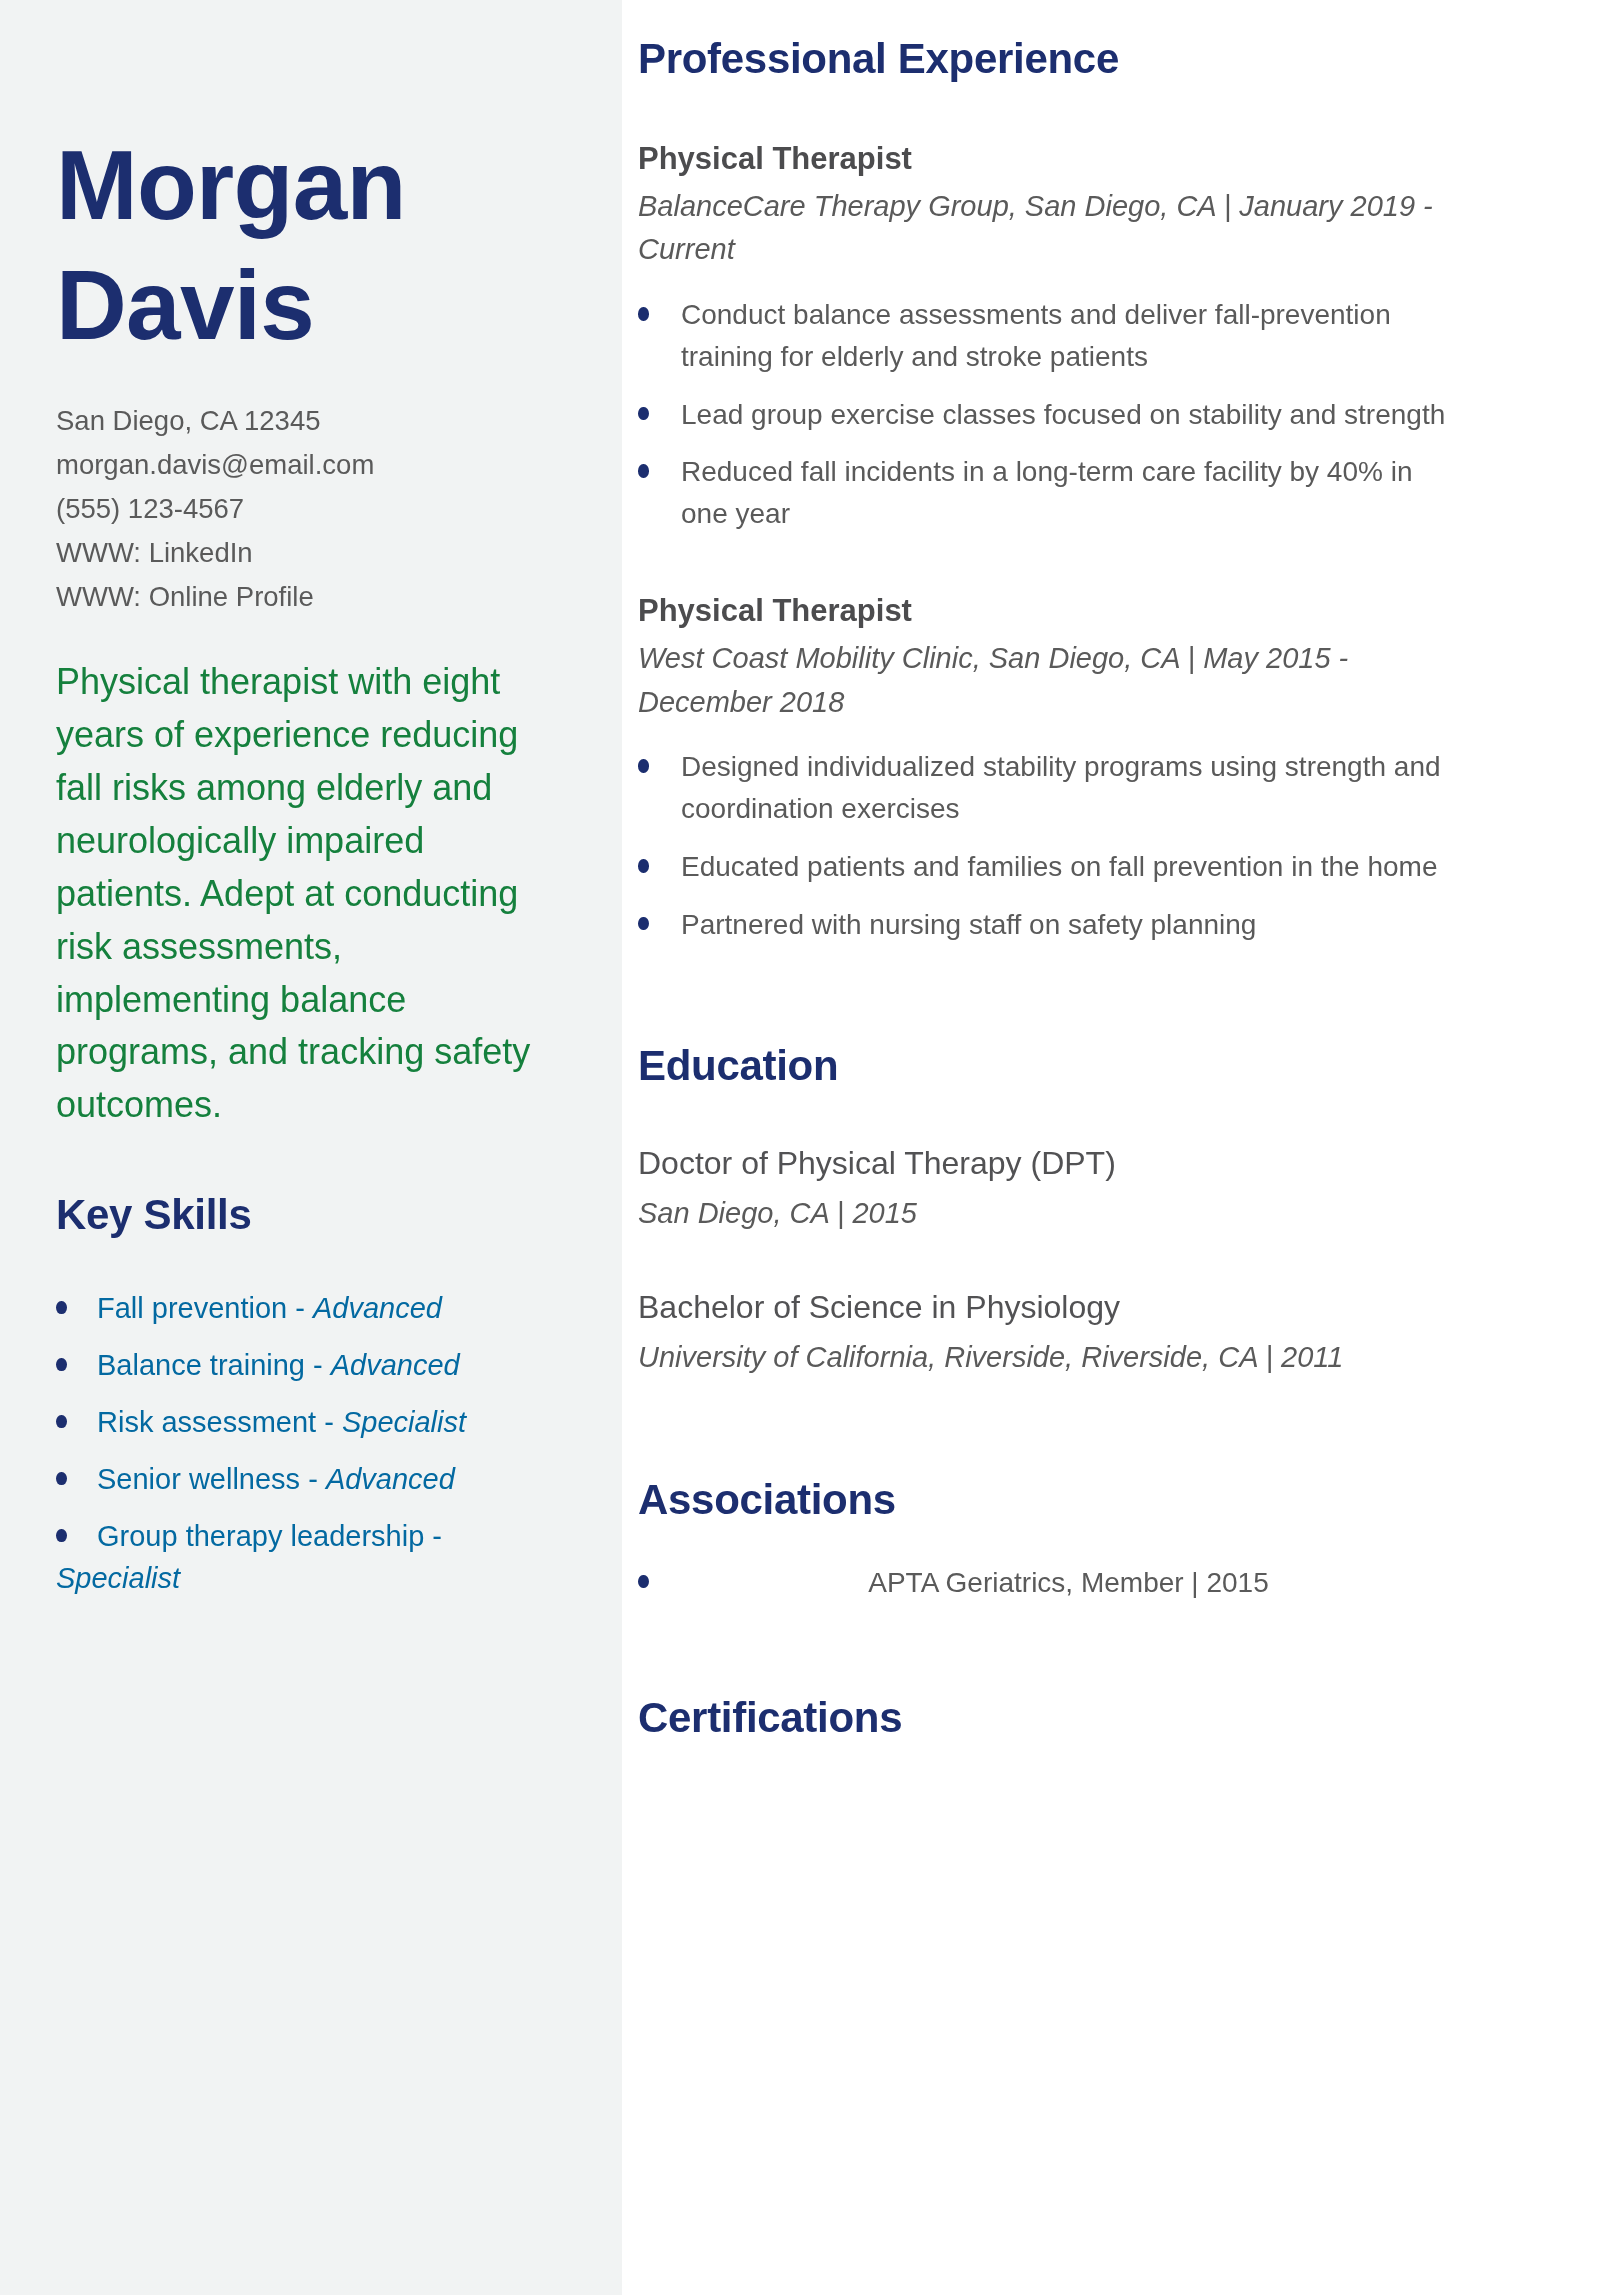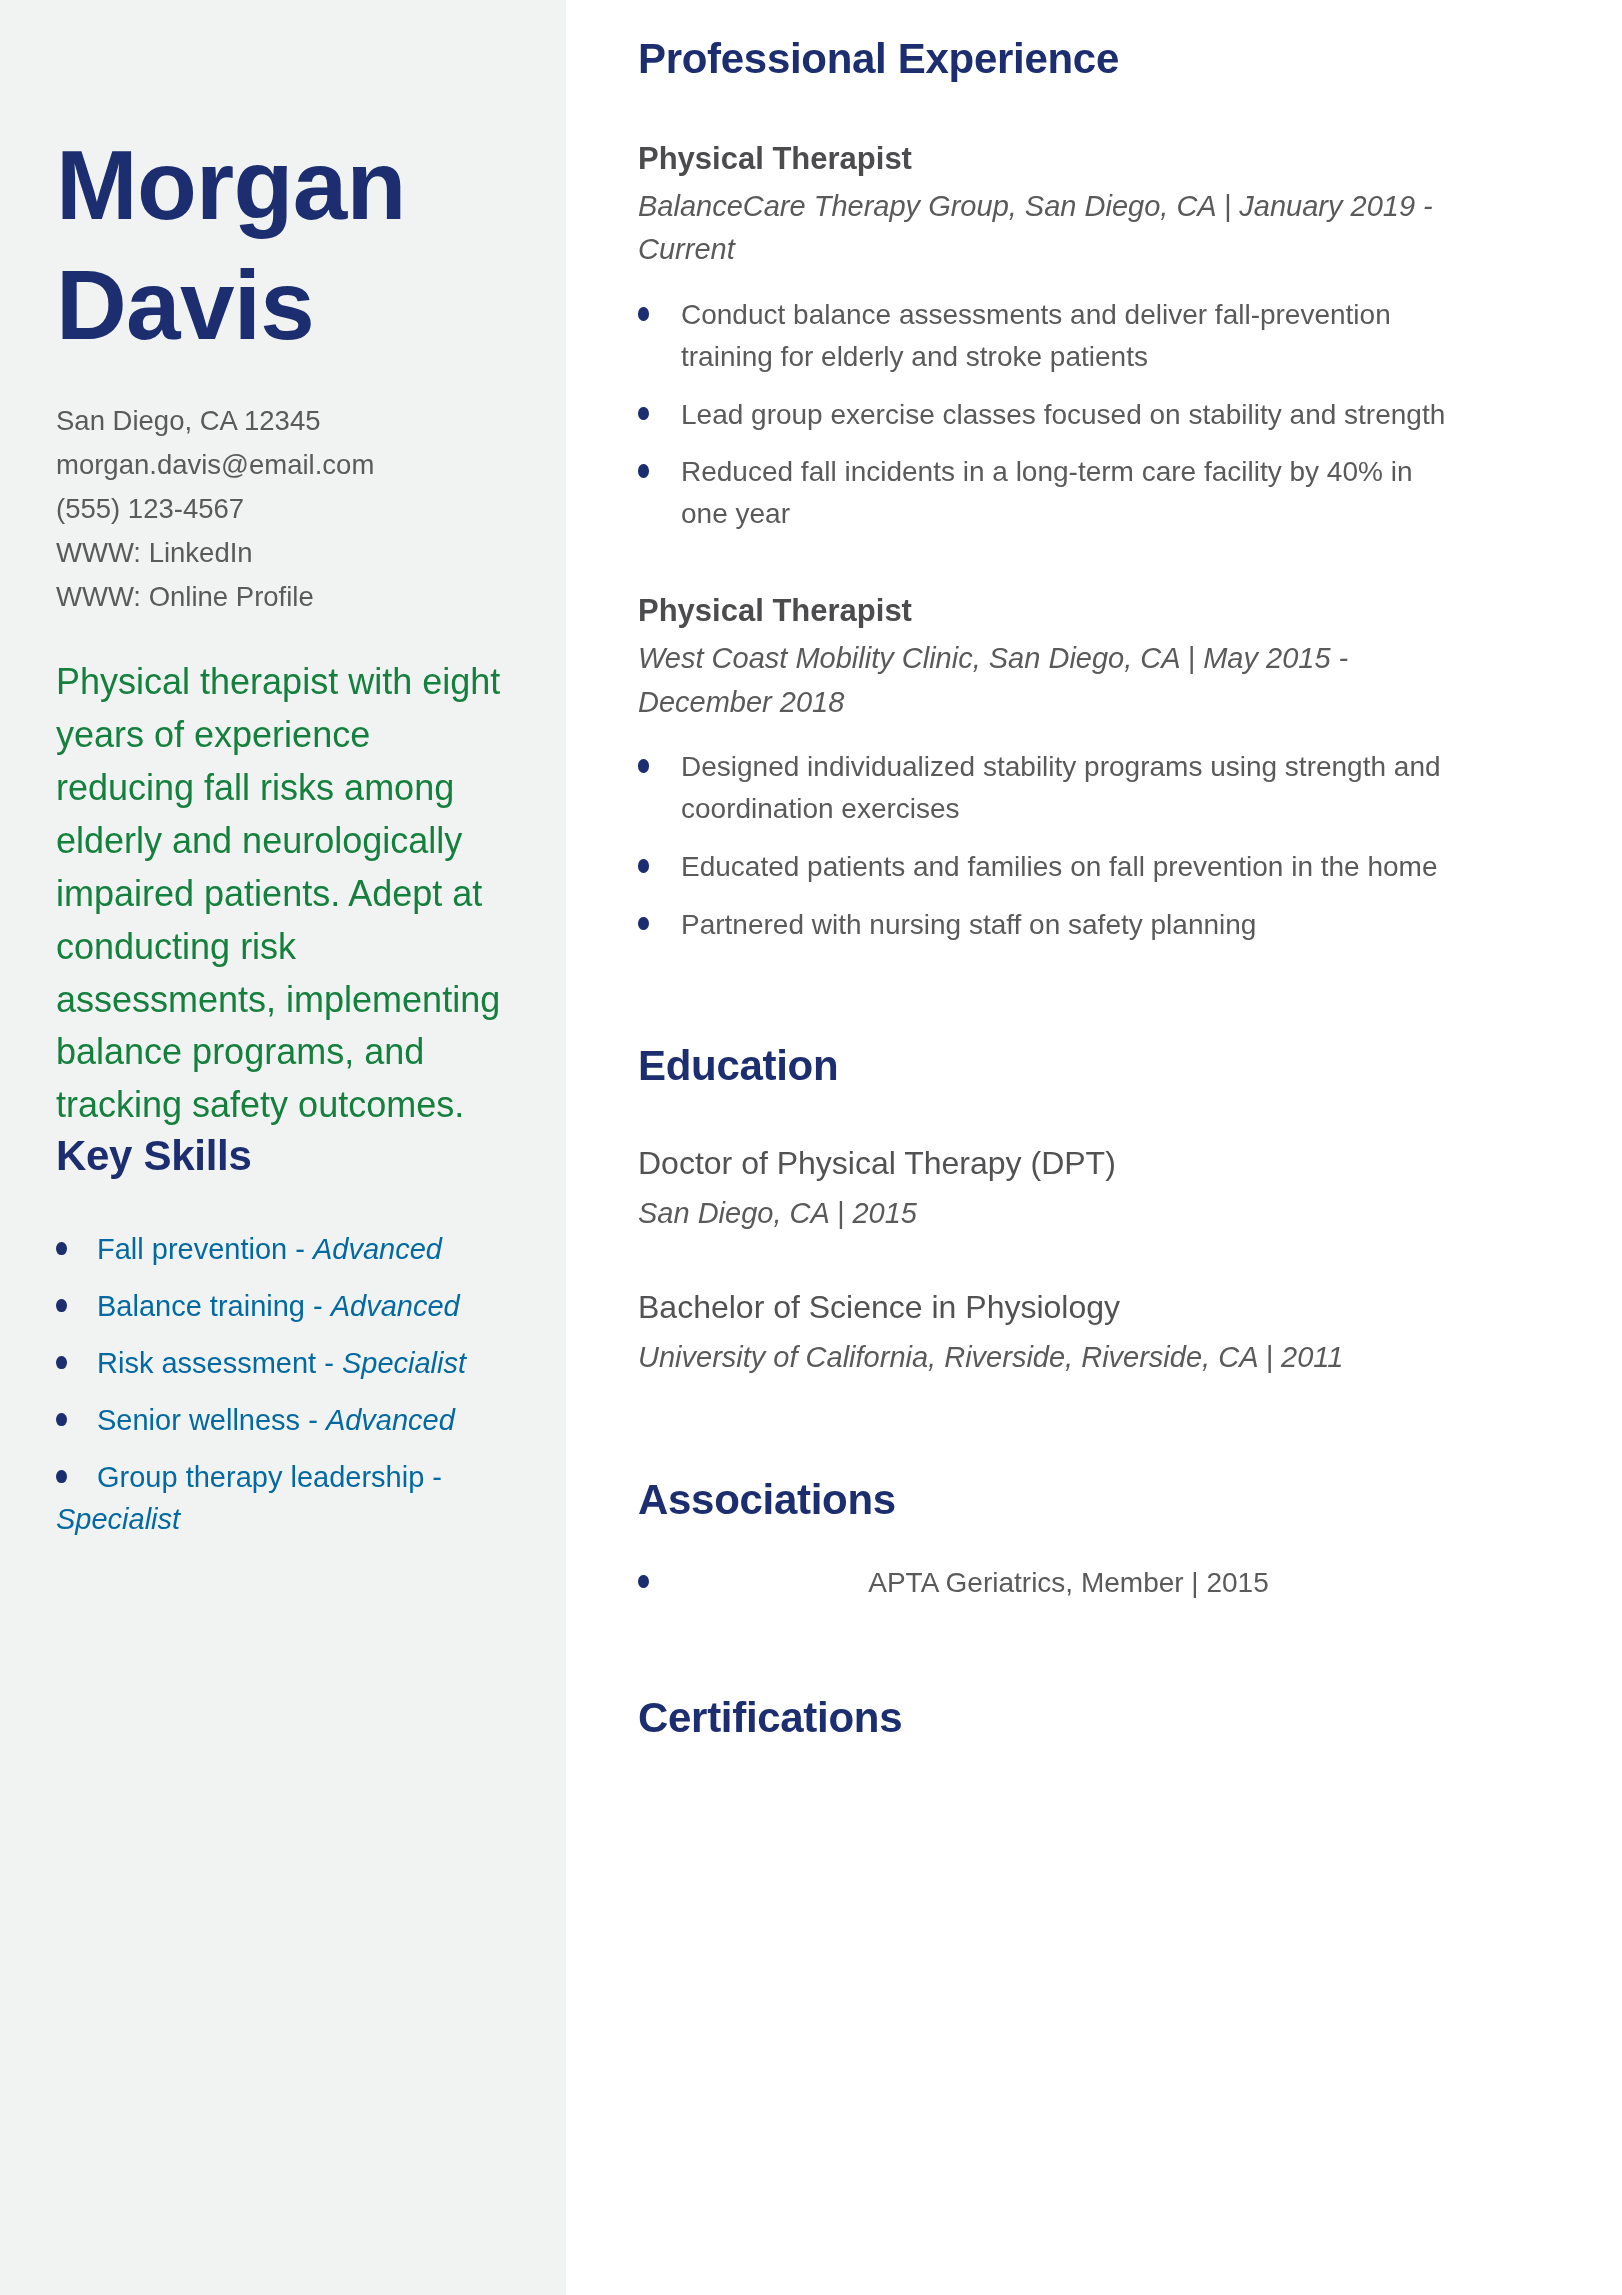--- a/index.html
+++ b/index.html
@@ -9,21 +9,21 @@
     width:1622px;
     height:2295px;
     background:#ffffff;
     font-family:"Liberation Sans", sans-serif;
     overflow:hidden;
   }
 
   
   .sidebar {
     position:absolute; top:0; left:0;
-    width:566px; height:100%;
+    width:622px; height:100%;
     background:#f1f3f3;
     padding:0 56px;
   }
   .name {
     padding-top:126px;
     font-size:98px;
     line-height:1.22;
     font-weight:700;
     letter-spacing:-0.7px;
     color:#1c2e6f;
@@ -34,20 +34,21 @@
     line-height:1.6;
     color:#5a5a5a;
   }
   .summary {
     margin-top:37px;
     font-size:36px;
     line-height:1.47;
     color:#15803d;
   }
   .side-heading {
+    margin-top:59px;
     font-size:42px;
     font-weight:700;
     letter-spacing:-0.3px;
     color:#1c2e6f;
   }
   .skills { margin-top:48px; list-style:none; }
   .skill-item {
     font-size:29px;
     line-height:1.45;
     color:#0369a1;

